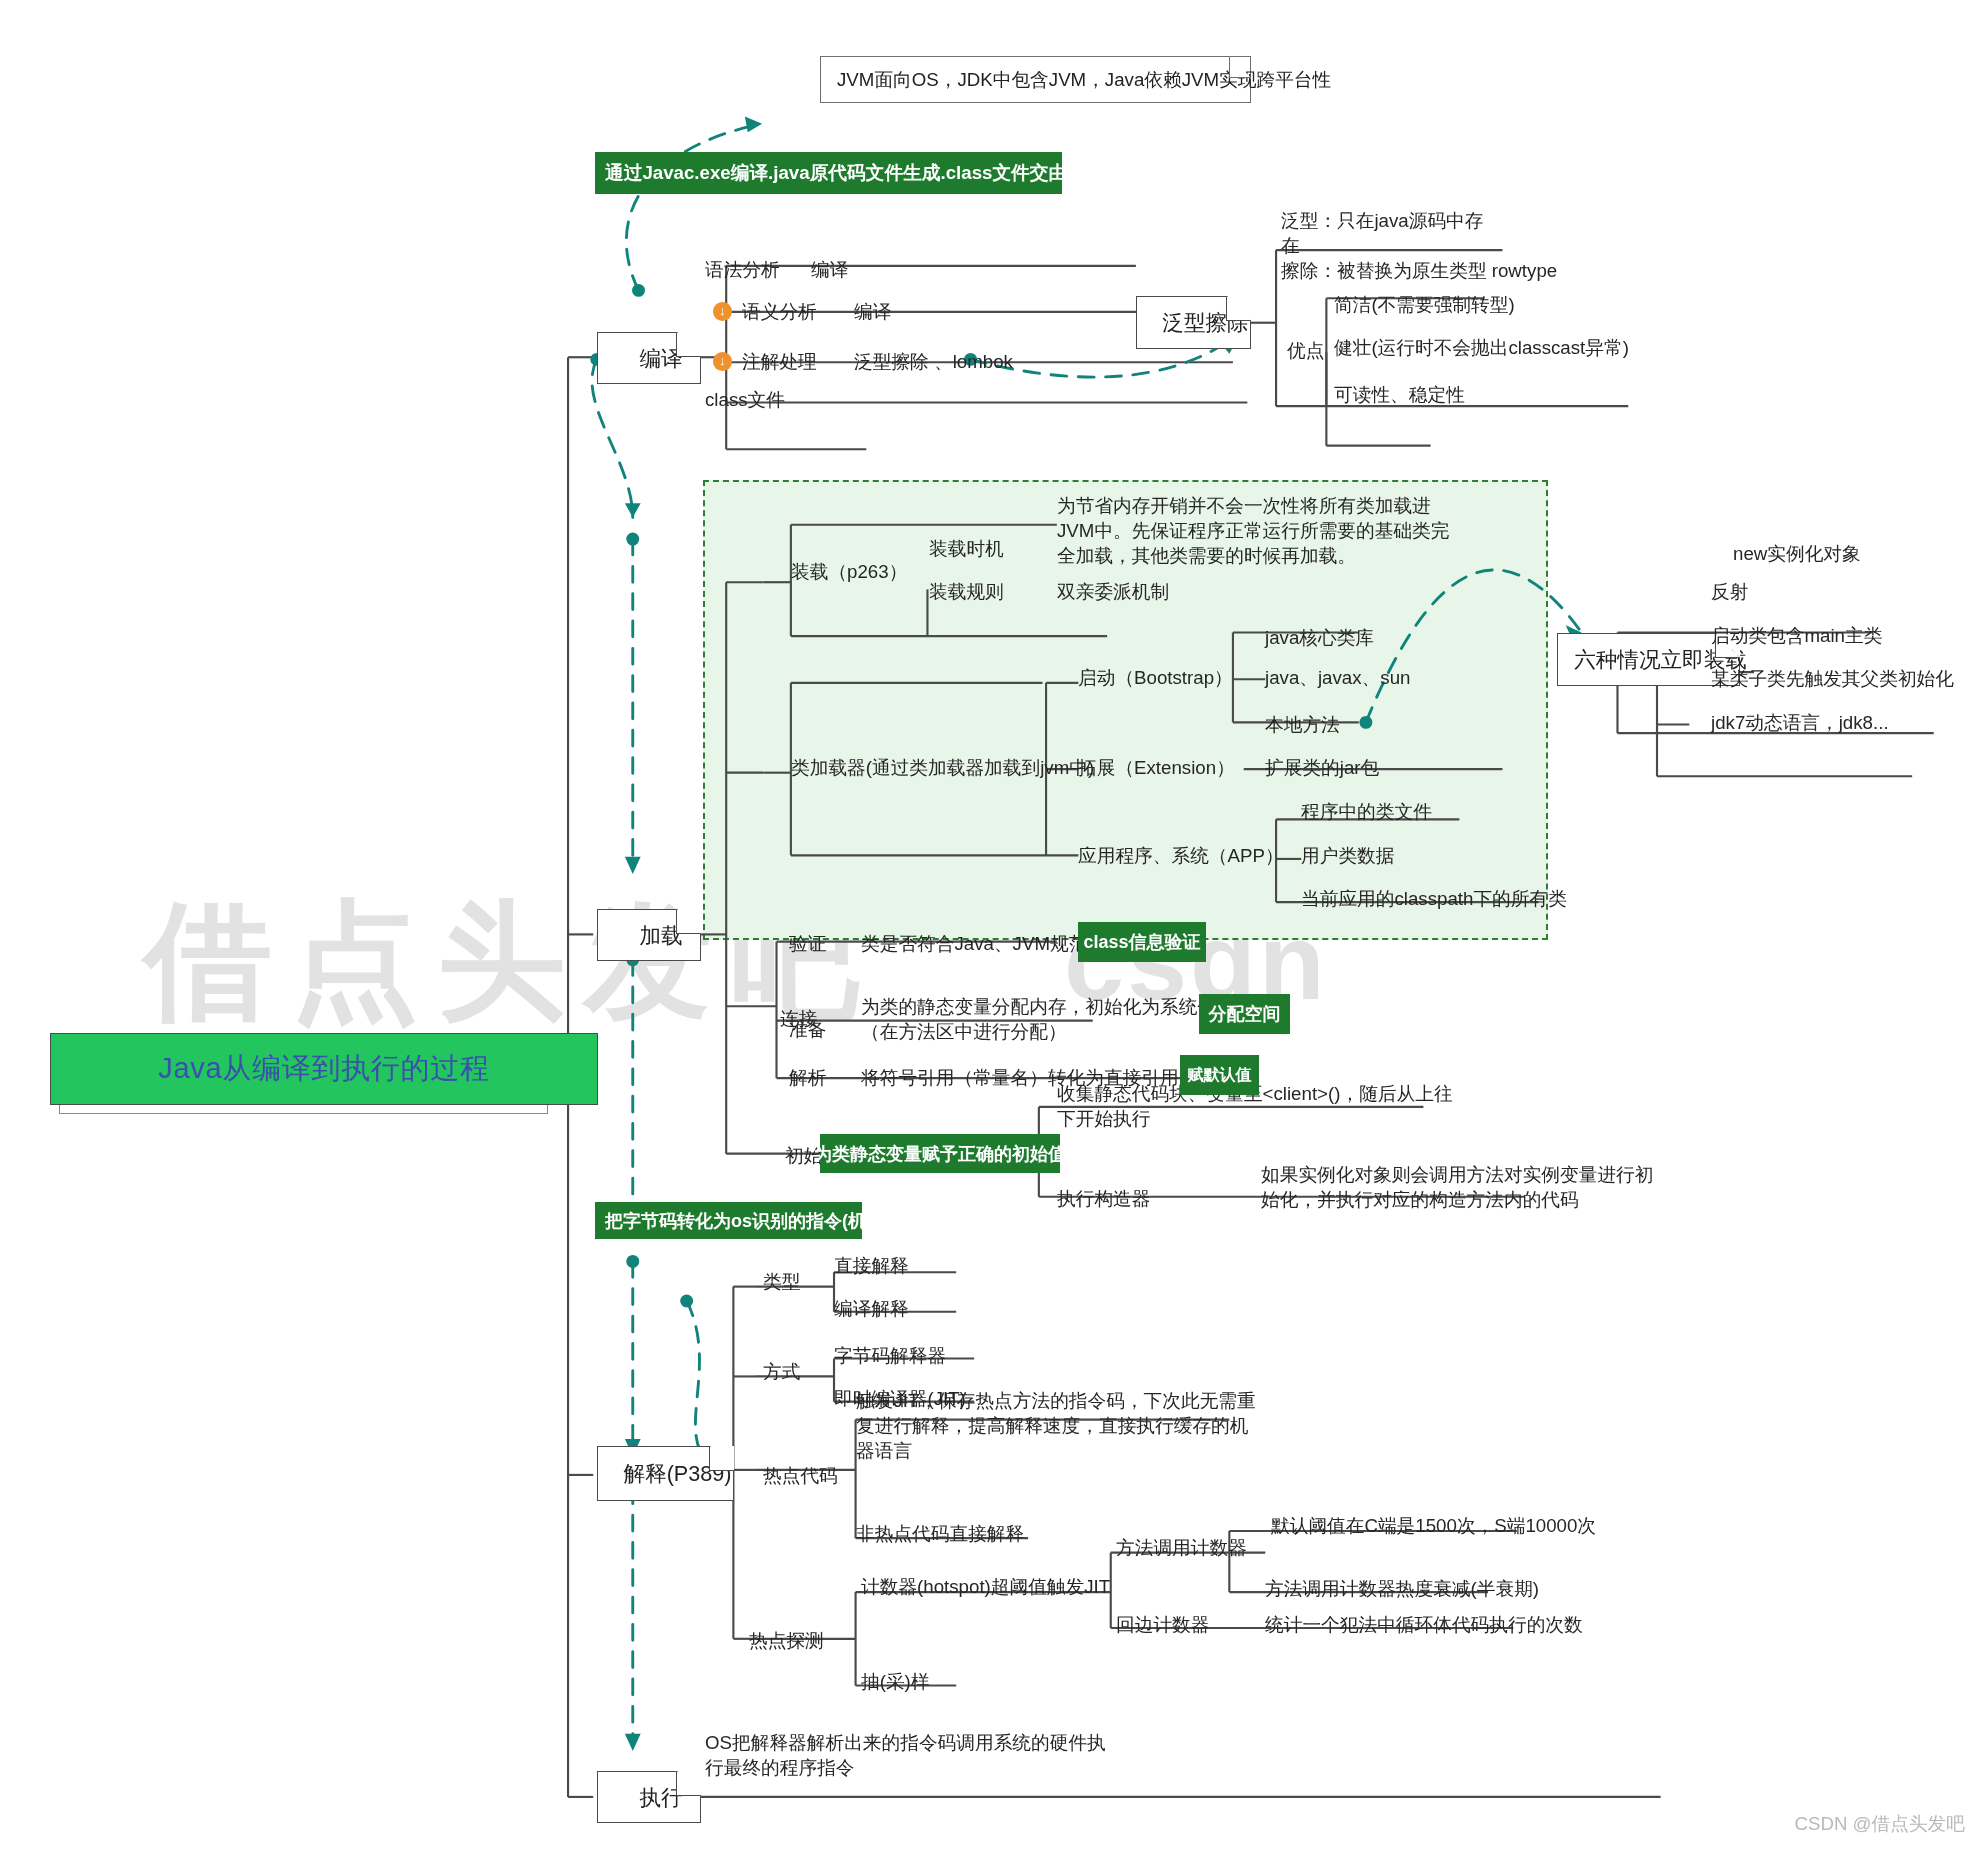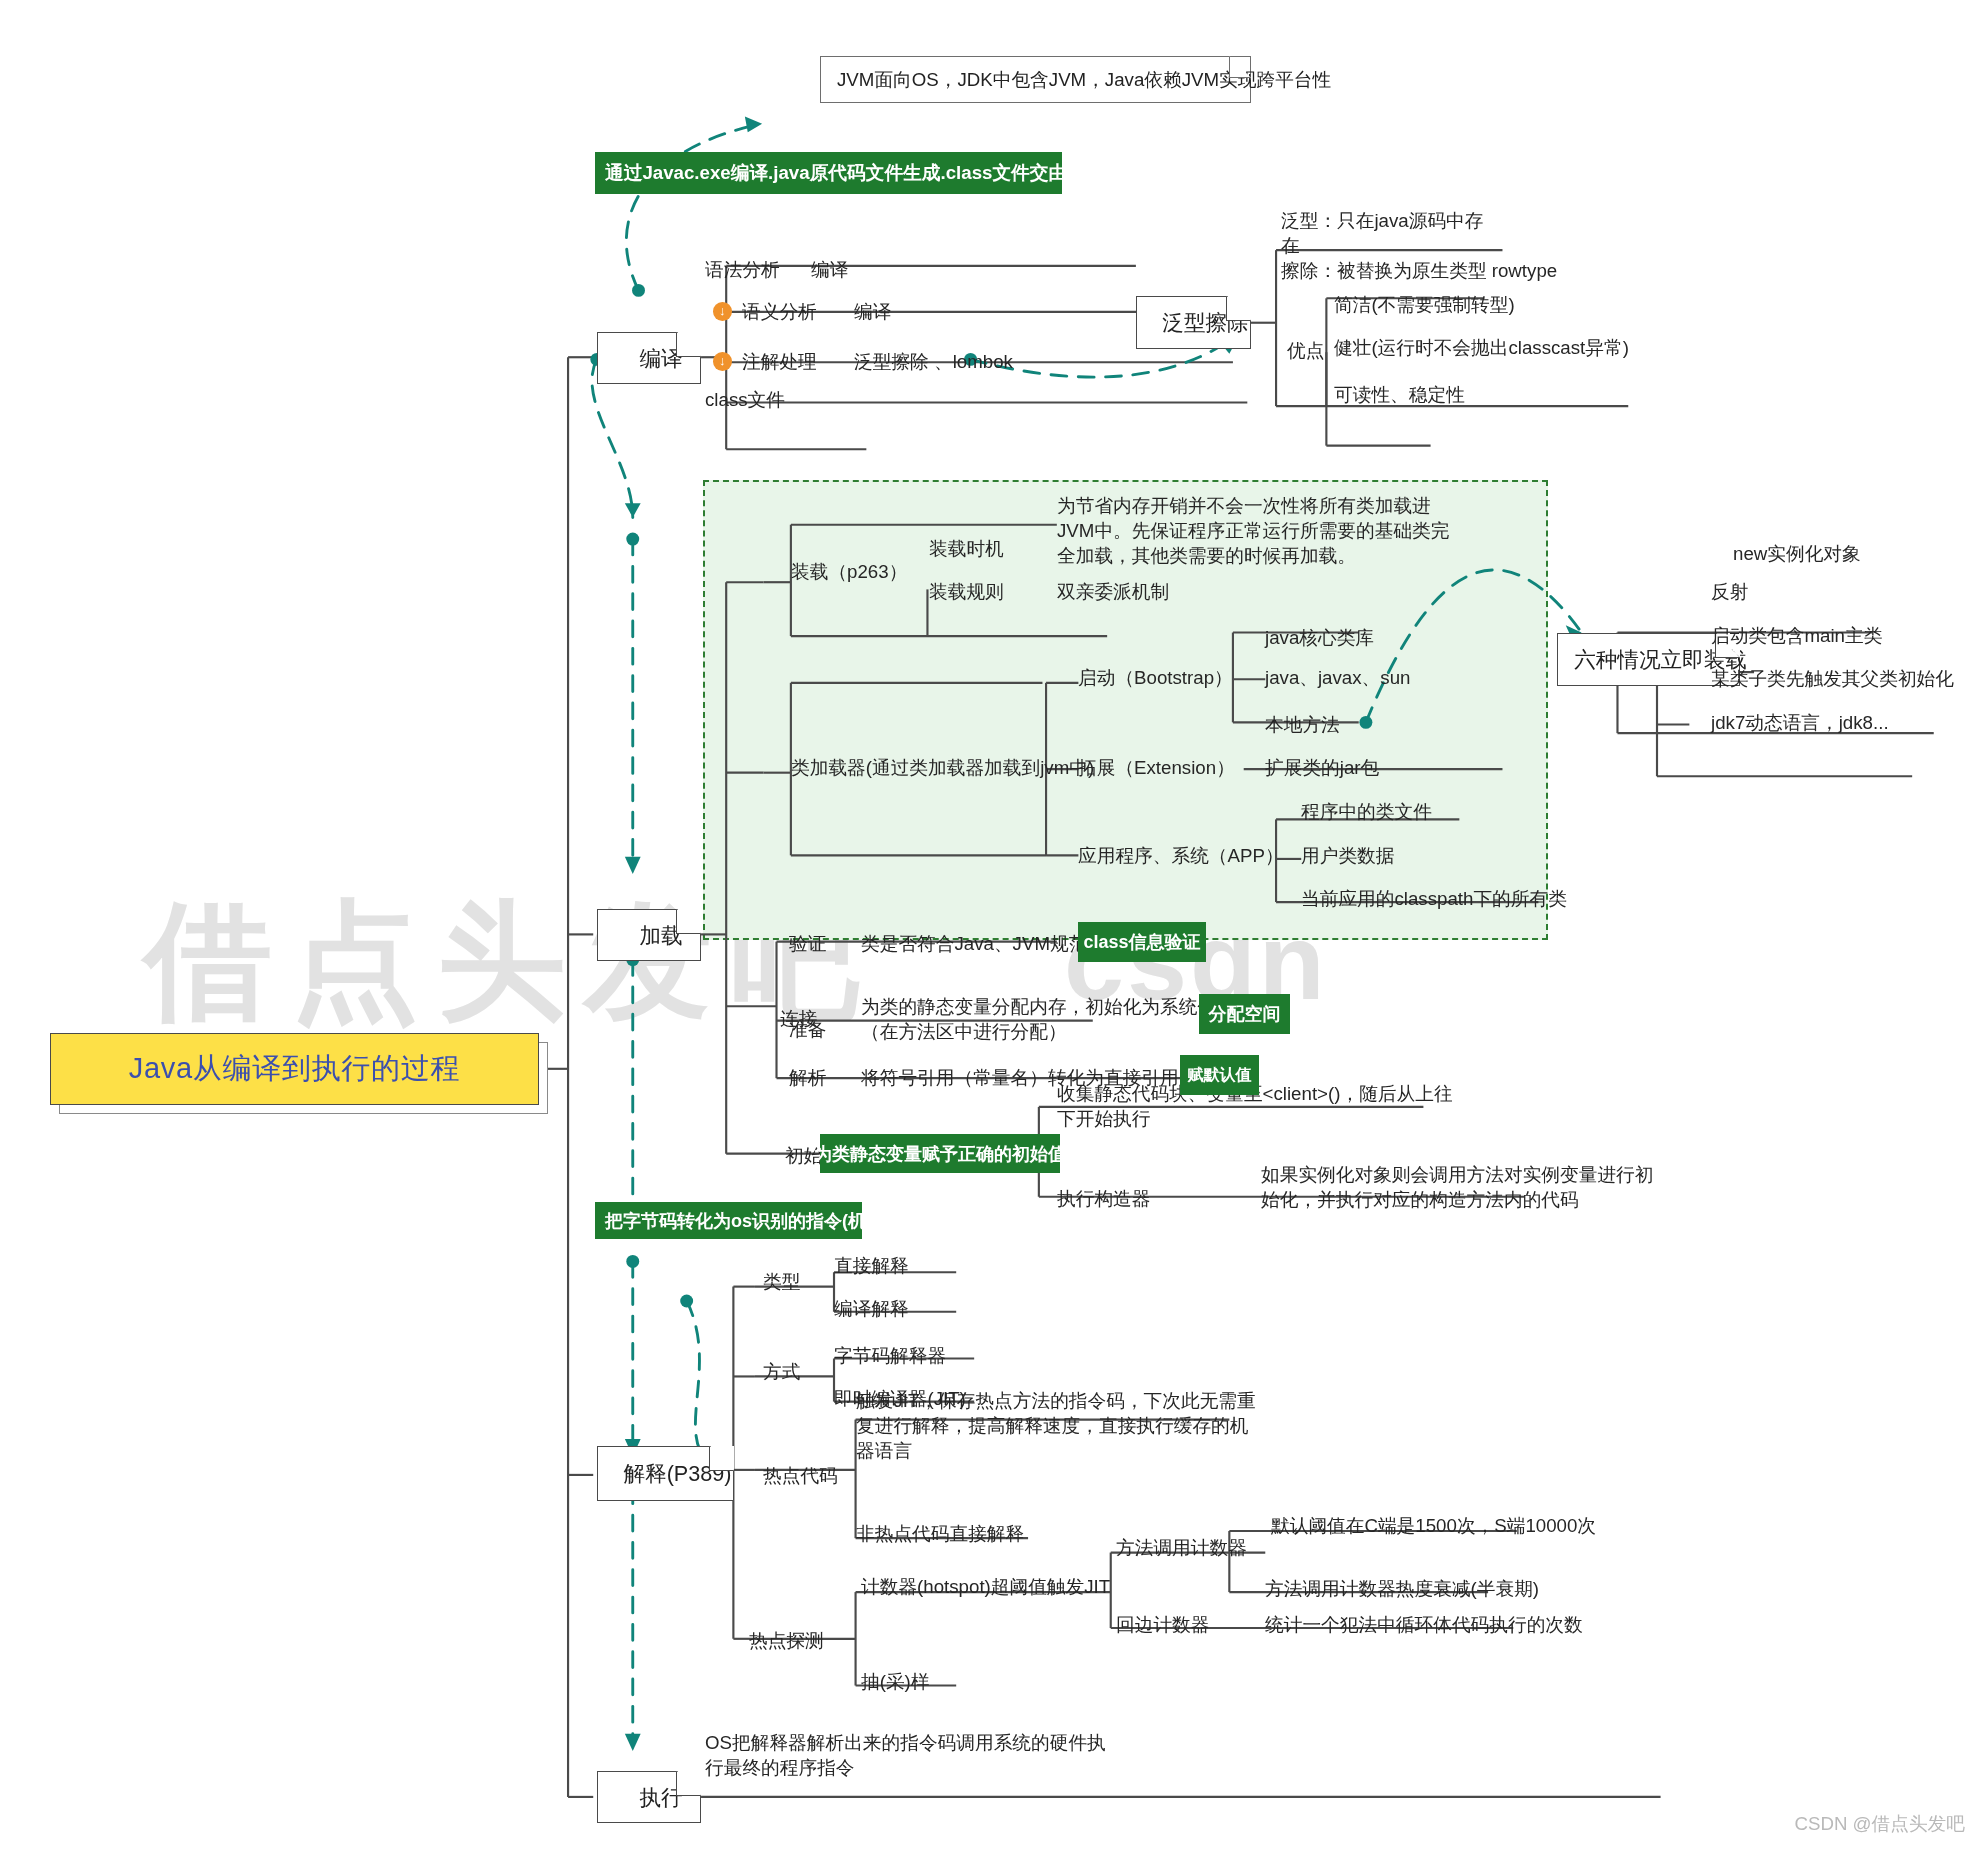--- a/index.html
+++ b/index.html
@@ -52,22 +52,22 @@
   }
   .node.dogear::before{
     content:""; position:absolute; right:-1.4px; top:-1.4px;
     width:24.4px; height:24.4px;
     background:#fff; border-top:1.4px solid #fff;
     clip-path: polygon(0 0, 100% 0, 100% 100%);
   }
 
   
   .root {
-    position:absolute; left:50px; top:1033px; width:489px; height:72px;
-    background:#fde047; border:1.4px solid #4a4a4a; z-index:3;
+    position:absolute; left:50px; top:1033px; width:548px; height:72px;
+    background:#22c55e; border:1.4px solid #4a4a4a; z-index:3;
     display:flex; align-items:center; justify-content:center;
     font-size:29px; color:#3b4fae; letter-spacing:0.7px;
   }
   .root-shadow{
     position:absolute; left:59px; top:1042px; width:489px; height:72px;
     background:#fff; border:1.4px solid #8a8a8a; z-index:2;
   }
 
   
   .green {

